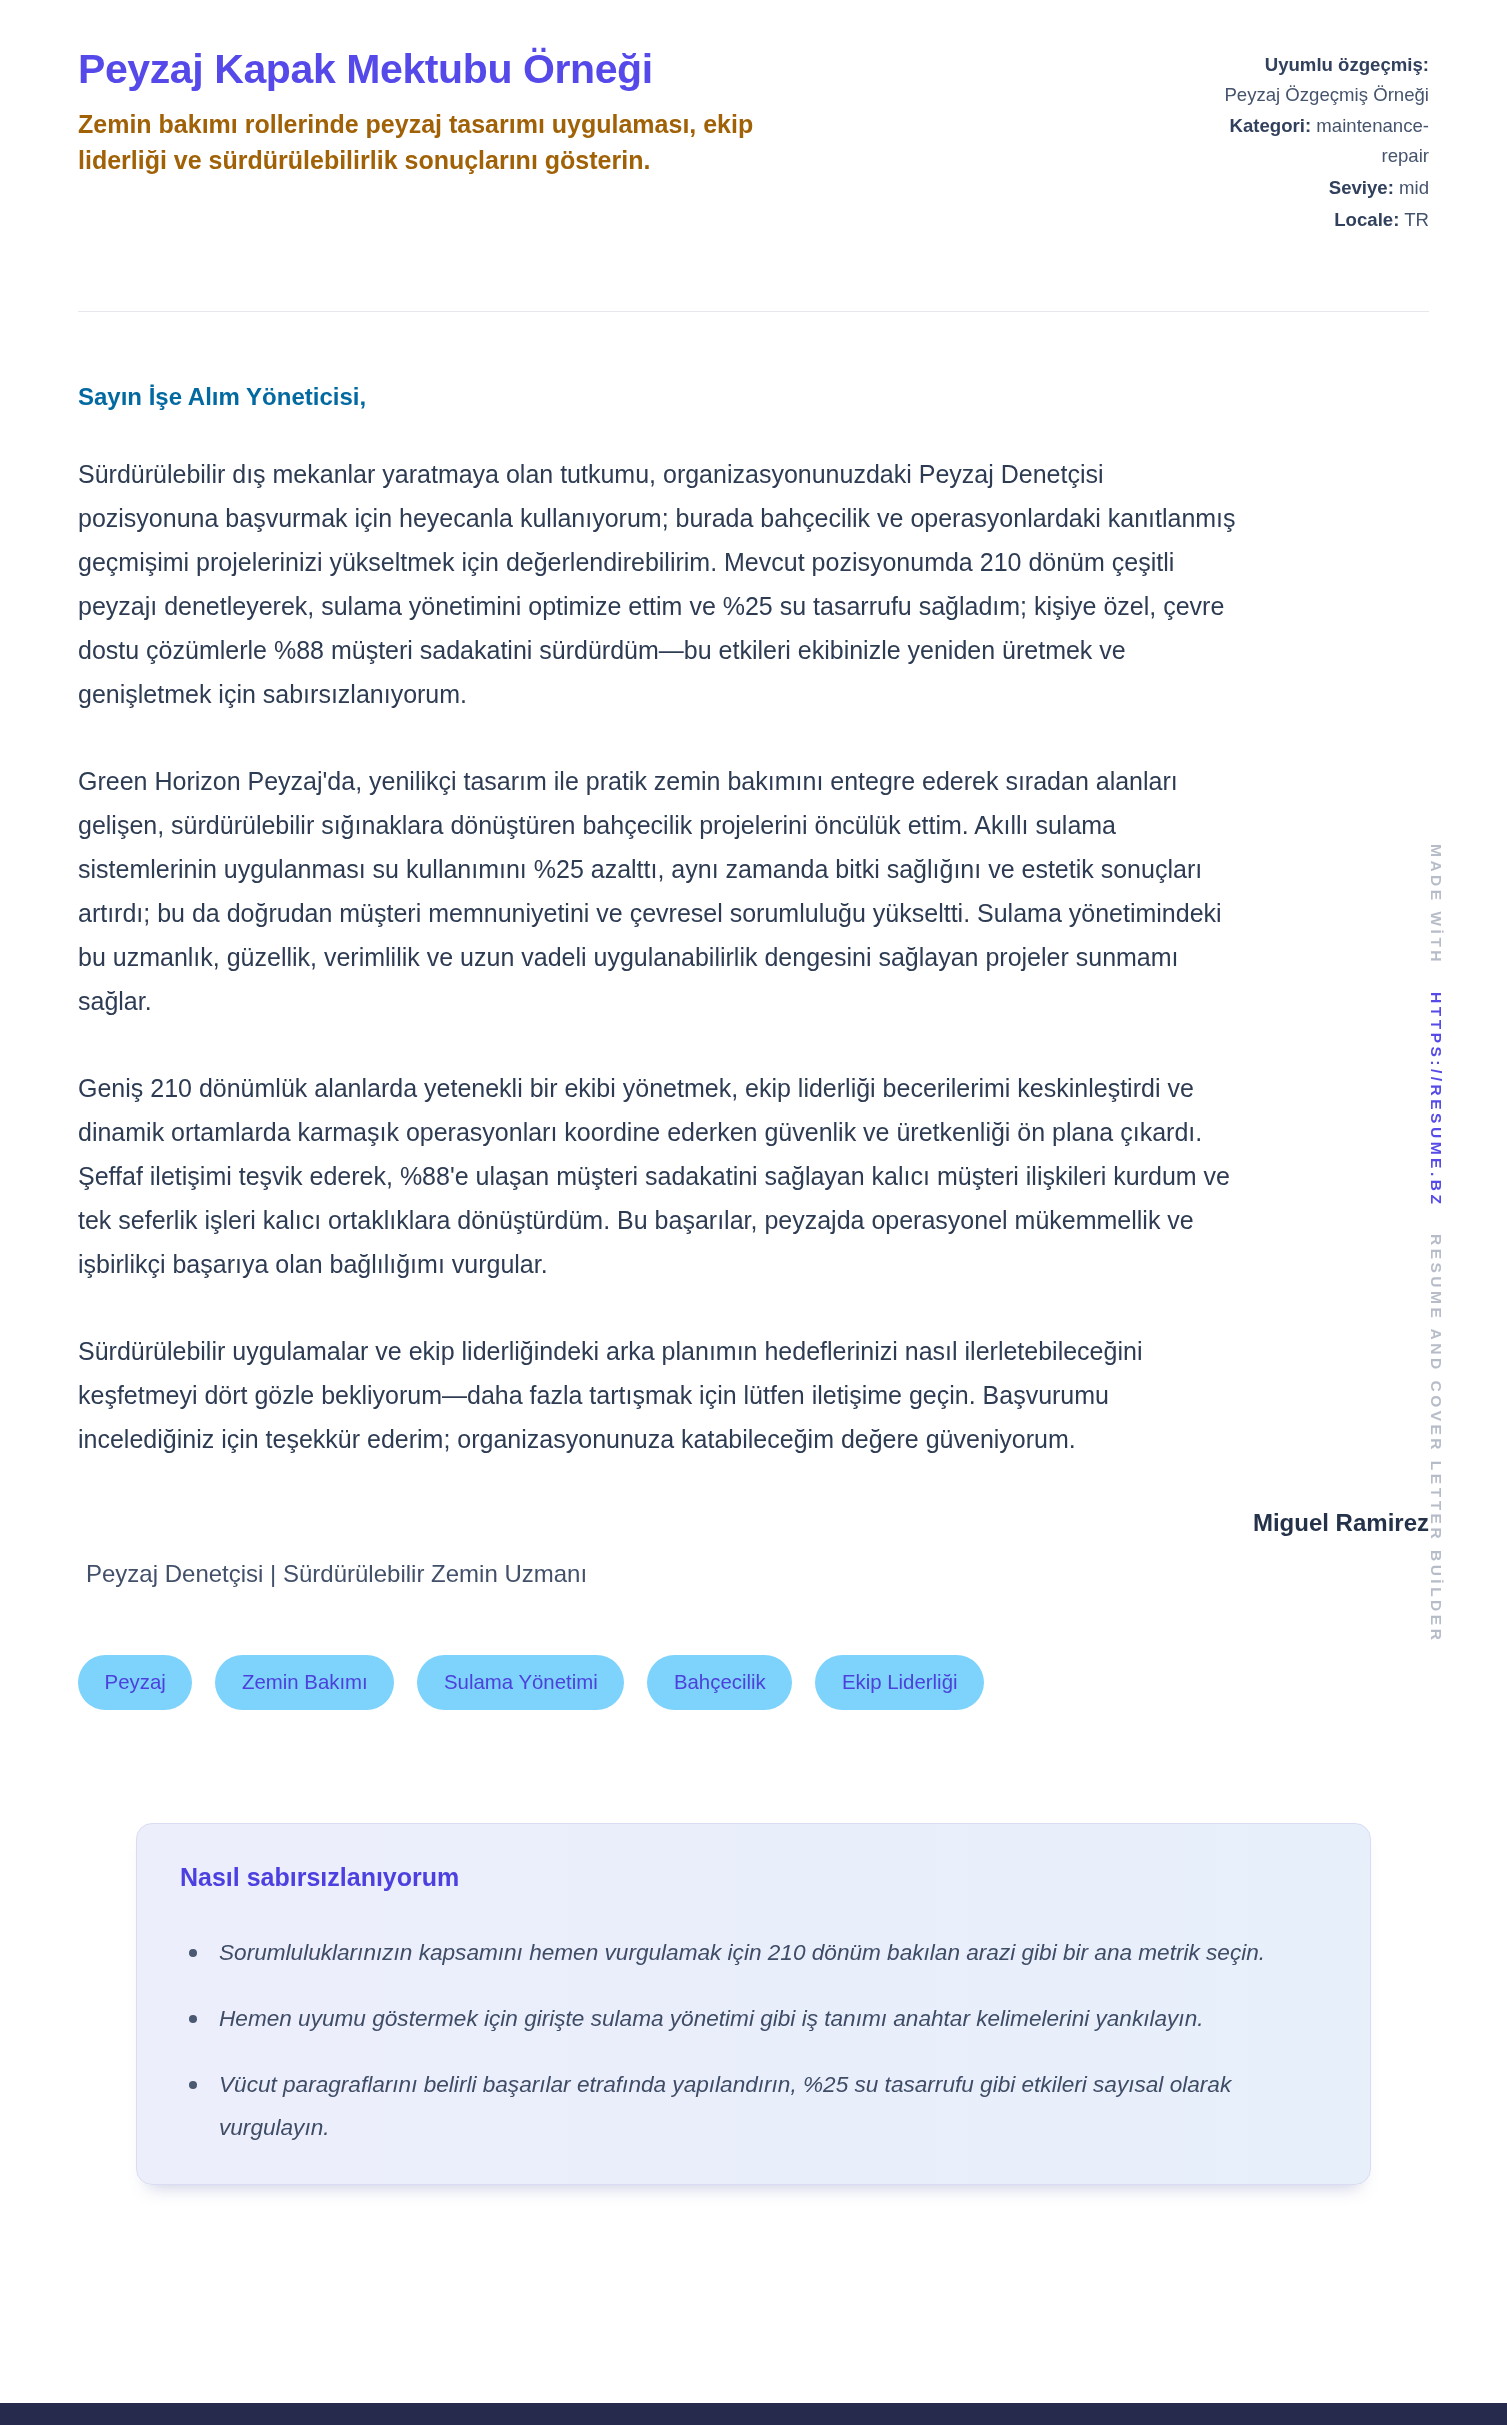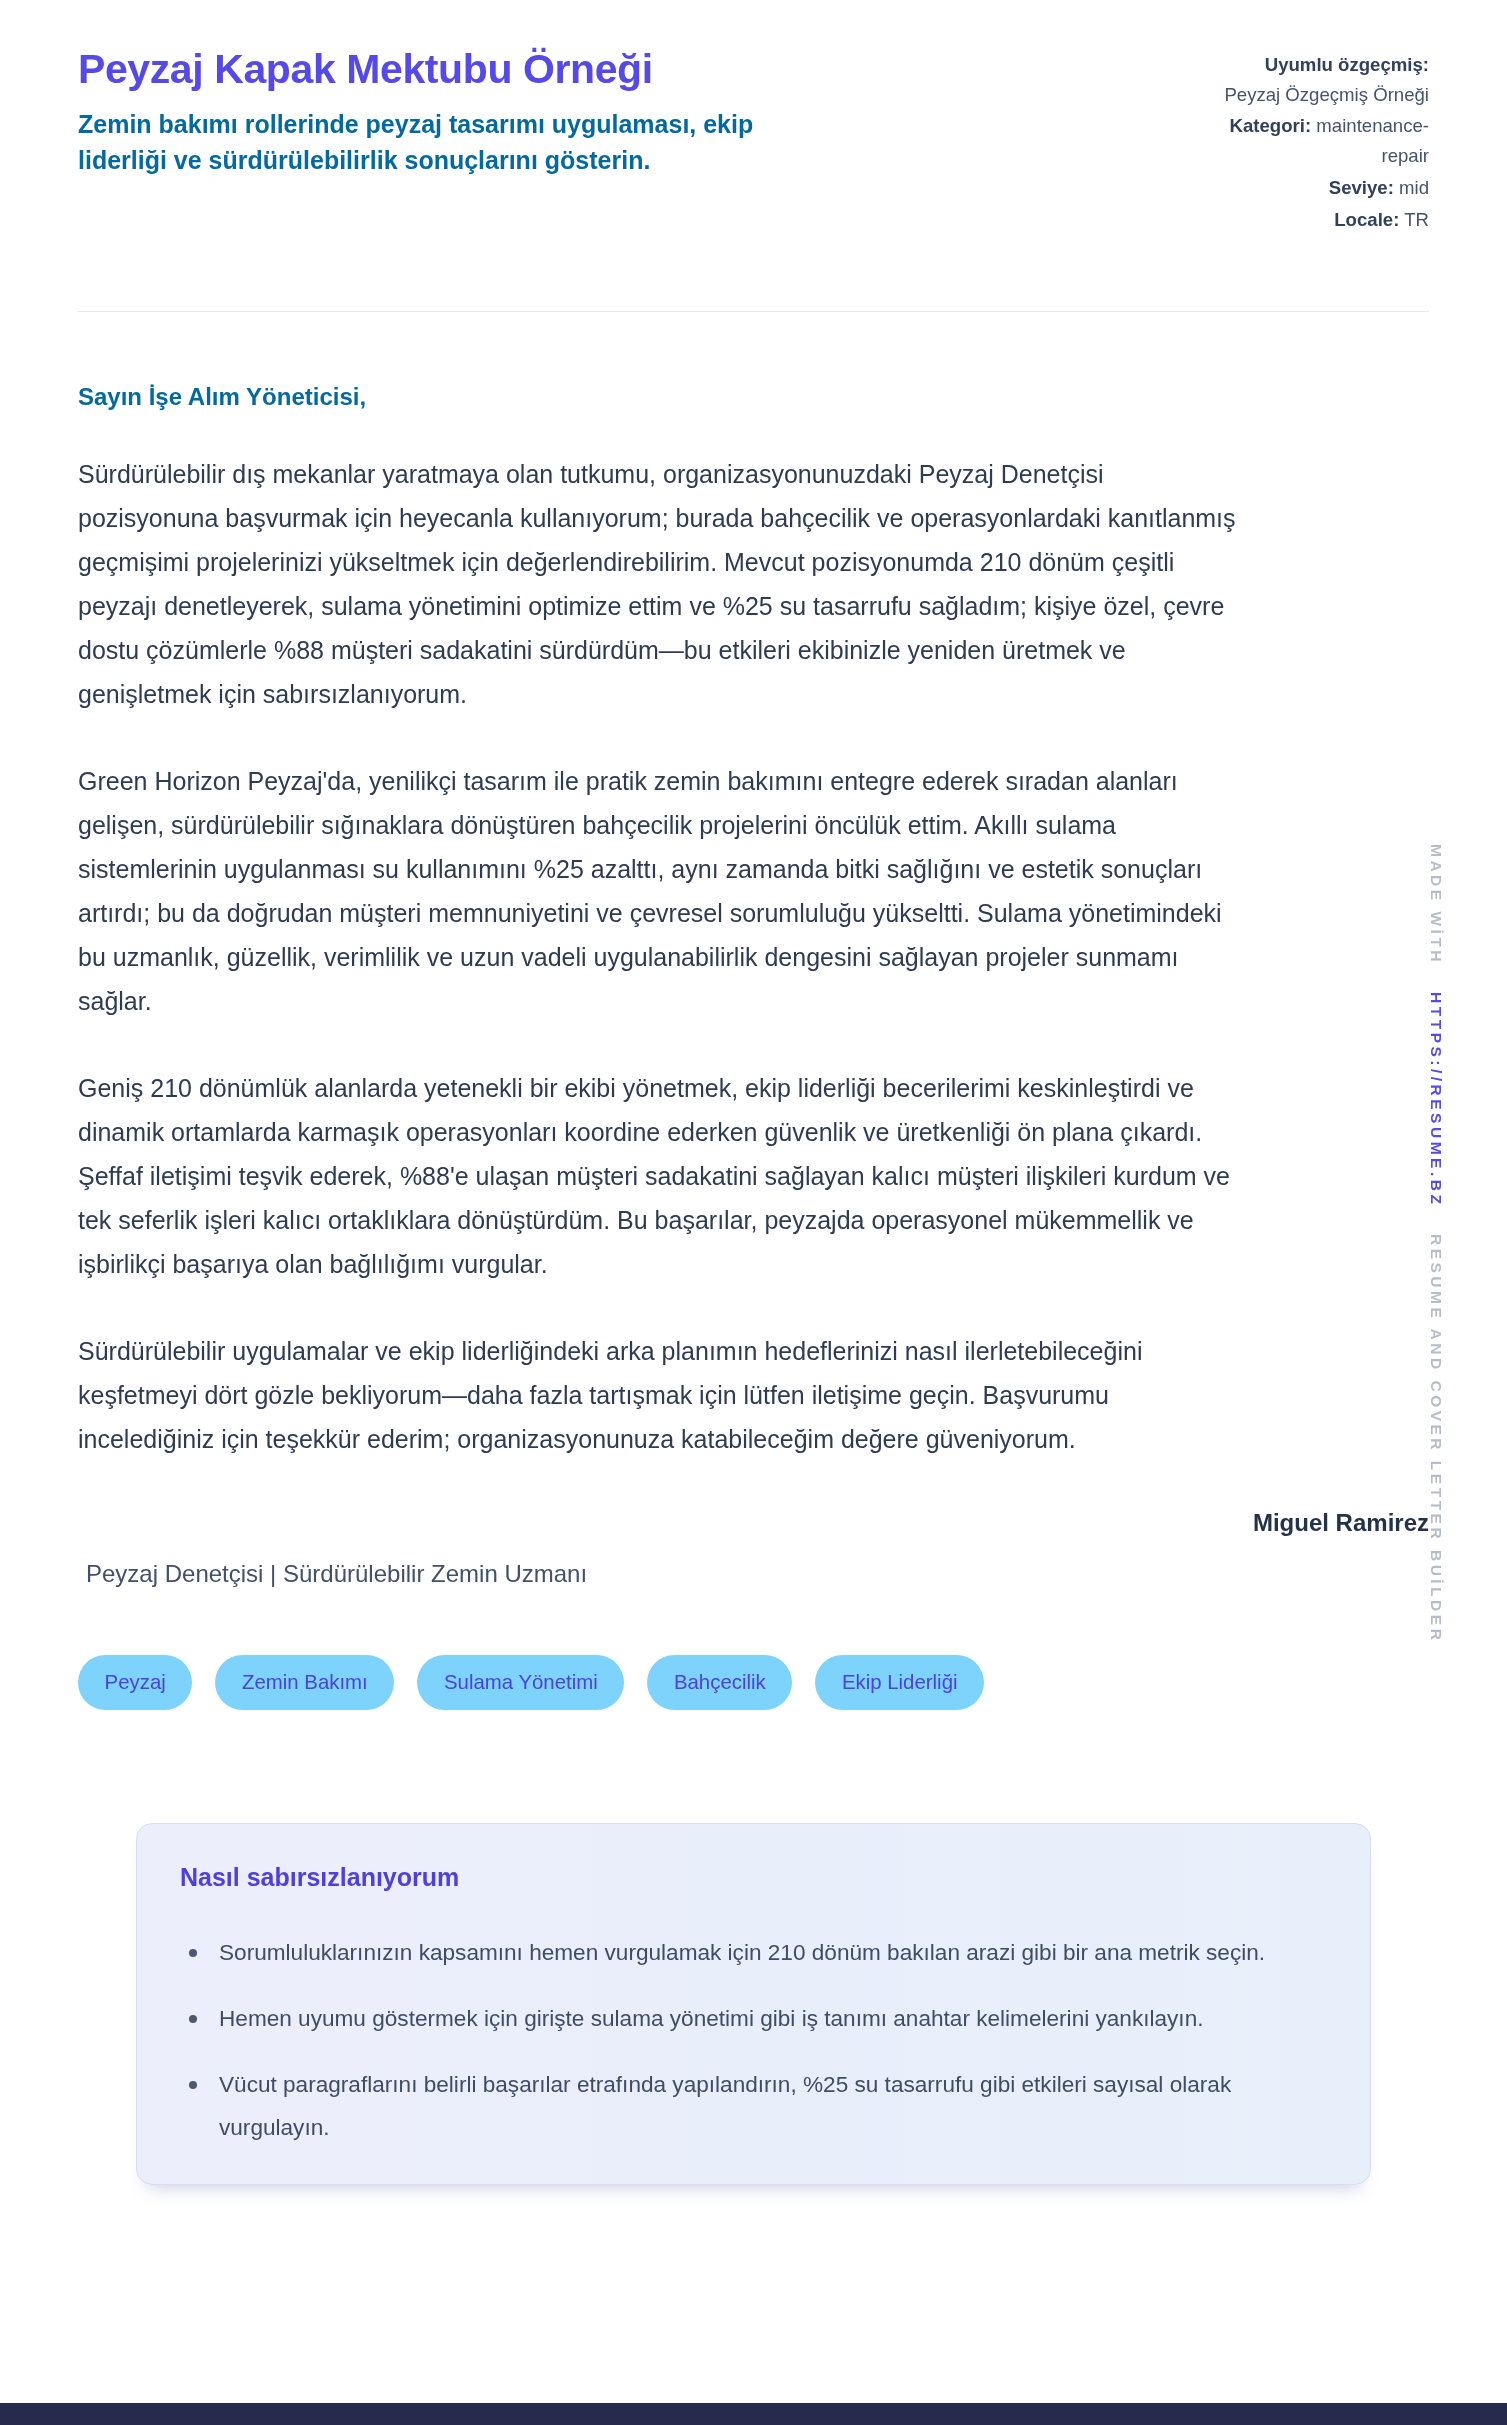--- a/index.html
+++ b/index.html
@@ -4,21 +4,21 @@
 <style>
   html,body{margin:0;padding:0;}
   body{
     width:1507px;height:2426px;position:relative;background:#ffffff;
     font-family:"Liberation Sans",sans-serif;color:#2d3b53;overflow:hidden;
   }
   .container{padding:46px 78px 0 78px;}
   
   .header{display:flex;justify-content:space-between;align-items:flex-start;gap:45px;}
   .title{font-size:41px;font-weight:700;color:#5549ea;margin:0 0 14px 0;letter-spacing:-0.4px;}
-  .subtitle{font-size:25px;font-weight:600;color:#0369a1;line-height:1.42;max-width:692px;margin:0;}
+  .subtitle{font-size:25px;font-weight:600;color:#a16207;line-height:1.42;max-width:692px;margin:0;}
   .meta{ text-align:right;font-size:18.6px;color:#45536d;line-height:30px;margin-top:3.5px;flex-shrink:0;}
   .meta-item{margin-bottom:1.8px;}
   .meta-label{font-weight:700;color:#31405c;}
   .meta-item.category{max-width:223px;margin-left:auto;}
   .divider{border:none;border-top:0.9px solid #e6e8ee;margin:74px 0 0 0;}
   
   .letter{margin-top:71px;}
   .greeting{font-size:24px;font-weight:600;color:#0369a1;margin:0 0 41px 0;}
   .para{font-size:25px;line-height:44px;color:#2d3b53;max-width:1166px;margin:0 6px 43px 0;}
   .sig-name{font-size:24px;font-weight:700;color:#24324a;margin:48px 0 0 0;text-align:right;}
@@ -31,21 +31,21 @@
   }
   
   .tips-box{
     margin:113px 58px 0 58px;
     background:linear-gradient(90deg,#edeefb 0%,#e9eefb 55%,#e7f0fa 100%);
     border:0.9px solid #d9dcf3;border-radius:16px;
     padding:39px 43px 35px 43px;
     box-shadow:0 12.4px 17.7px -12.4px rgba(84,92,160,0.35);
   }
   .tips-title{font-size:25px;font-weight:700;color:#4c40e0;margin:0 0 39px 0;}
-  .tips-list{list-style:none;margin:0;padding:0;}
+  .tips-list{list-style:none;margin:0;padding:0;font-style:italic;}
   .tip{position:relative;padding-left:39px;font-size:22.6px;line-height:43px;color:#3e4c66;margin-bottom:23px;max-width:1090px;}
   .tip:last-child{margin-bottom:0;}
   .tip .dot{position:absolute;left:8.9px;top:17.7px;width:8px;height:8px;border-radius:50%;background:#4a5872;}
   
   .watermark{
     position:absolute;top:844px;right:62px;
     writing-mode:vertical-rl;
     font-size:15.5px;font-weight:700;letter-spacing:3.5px;
     color:#b7bdc8;white-space:nowrap;
   }

